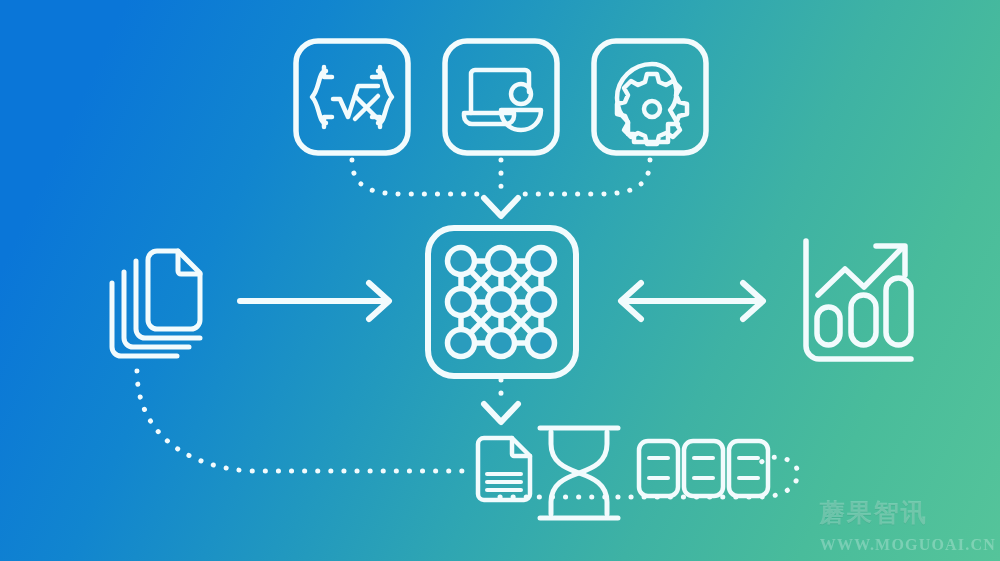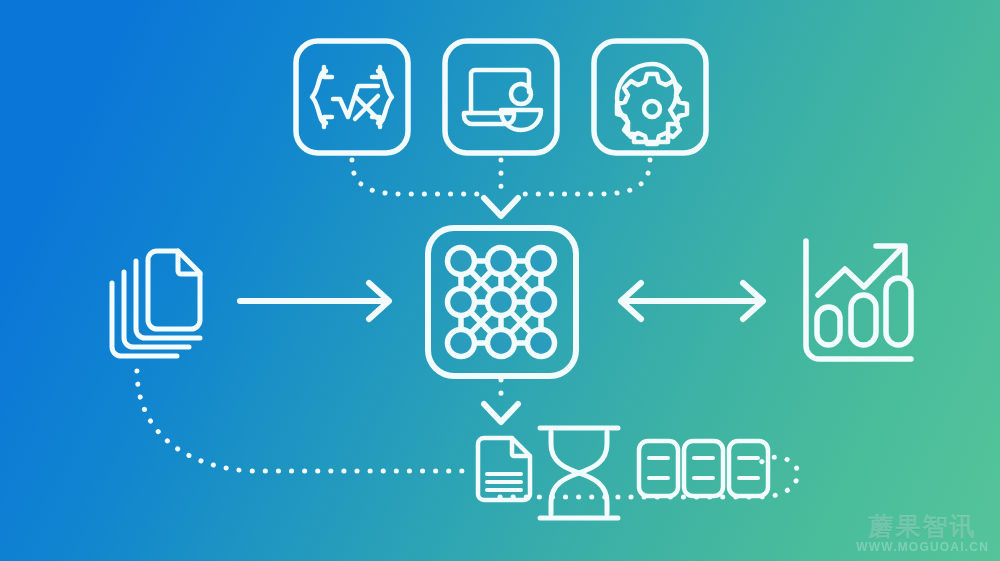--- a/index.html
+++ b/index.html
@@ -45,40 +45,41 @@
   }
   .dotted {
     fill: none;
     stroke: #f2fbfd;
     stroke-width: 5;
     stroke-linecap: round;
     stroke-dasharray: 0.1 13;
   }
   .wm {
     position: absolute;
-    right: 11px;
+    right: 4px;
     bottom: 8px;
-    text-align: center;
+    text-align: left;
     line-height: 1;
     user-select: none;
     pointer-events: none;
+    font-family: Liberation Serif, serif;
   }
   .wm-cn {
     font-size: 25px;
     font-weight: bold;
     letter-spacing: 2px;
     color: rgba(255,255,255,0.22);
     text-shadow: 0 1px 0 rgba(0,0,0,0.05);
   }
   .wm-url {
-    font-size: 12px;
+    font-size: 16px;
     font-weight: bold;
     letter-spacing: 1.2px;
     color: rgba(255,255,255,0.26);
-    margin-top: 2px;
+    margin-top: 12px;
   }
 </style>
 </head>
 <body>
 
 <div id="stage">
 
   <svg class="layer" viewBox="0 0 1000 561" xmlns="http://www.w3.org/2000/svg">
 
     <g>

